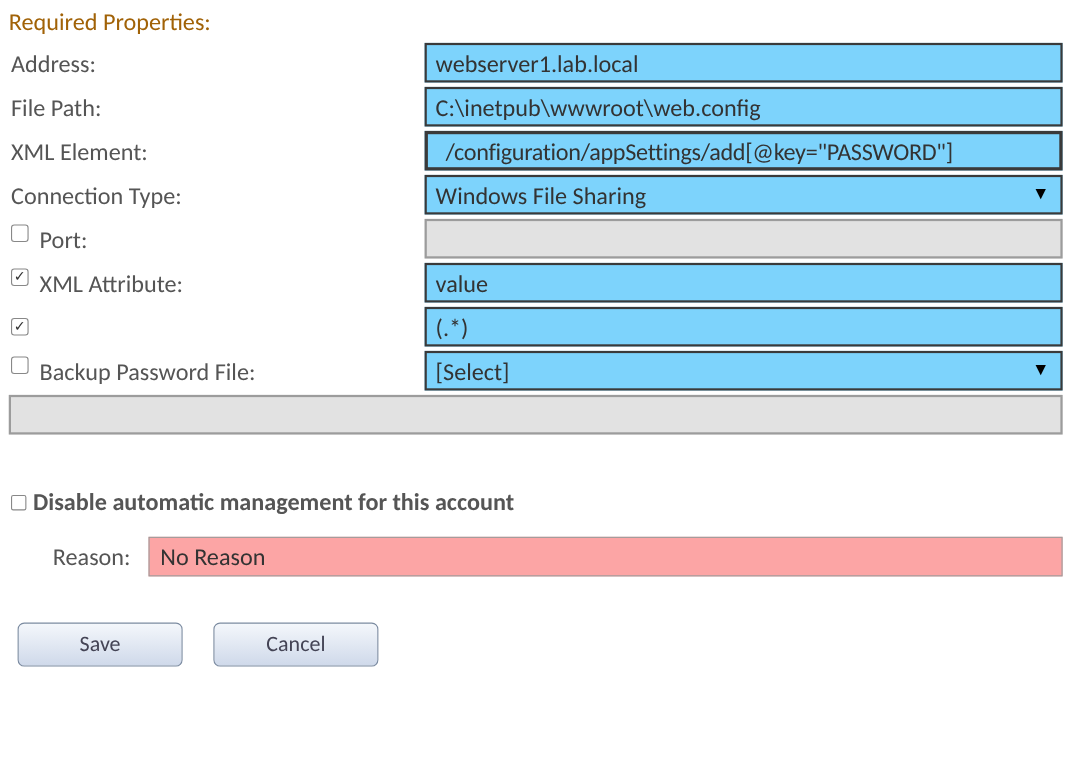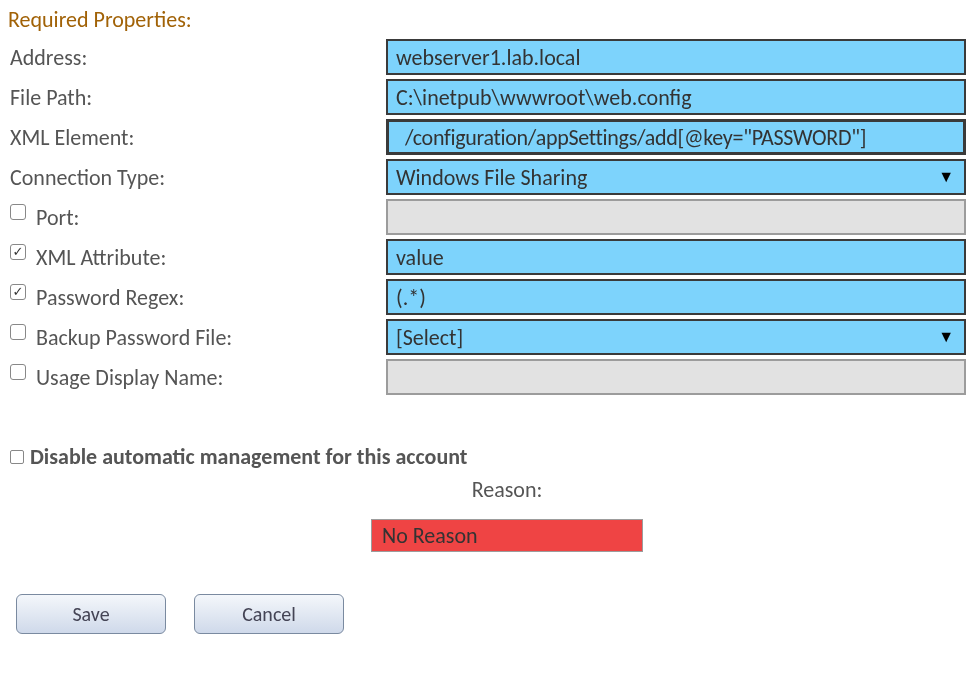--- a/index.html
+++ b/index.html
@@ -91,29 +91,28 @@
     margin-top: 48px;
     display: flex;
     align-items: center;
     gap: 6px;
     padding-left: 2px;
     font-weight: bold;
   }
   .reason-row {
     display: flex;
     align-items: center;
-    margin-top: 6px;
+    margin-top: 18px;
     padding-left: 40px;
     gap: 16px;
-    flex-direction: column;
   }
   .reason-input {
     flex: 1;
     height: 36px;
-    background: #ef4444;
+    background: #fca5a5;
     border: 1px solid #9c9c9c;
     padding: 2px 10px;
     font-size: 22px;
     color: #333;
     font-family: inherit;
   }
   .btn-row {
     margin-top: 42px;
     display: flex;
     gap: 28px;
@@ -198,45 +197,40 @@
       <span class="label-text">XML Attribute:</span>
     </div>
     <div class="field-col">
       <input class="input-box" value="value" style="">
     </div>
   </div>
 
   <div class="row">
     <div class="label-col">
       <span class="checkbox checked"></span>
-      <span class="label-text">Password Regex:</span>
     </div>
     <div class="field-col">
       <input class="input-box" value="(.*)" style="">
     </div>
   </div>
 
   <div class="row">
     <div class="label-col">
       <span class="checkbox"></span>
       <span class="label-text">Backup Password File:</span>
     </div>
     <div class="field-col">
       <div class="select-box">
         <span>[Select]</span>
         <span class="select-caret">▼</span>
       </div>
     </div>
   </div>
 
   <div class="row">
-    <div class="label-col">
-      <span class="checkbox"></span>
-      <span class="label-text">Usage Display Name:</span>
-    </div>
     <div class="field-col">
       <input class="input-box-disabled" value="" style="">
     </div>
   </div>
 
   <div class="disable-row">
     <span class="checkbox sm"></span>
     <span class="label-text">Disable automatic management for this account</span>
   </div>
 

